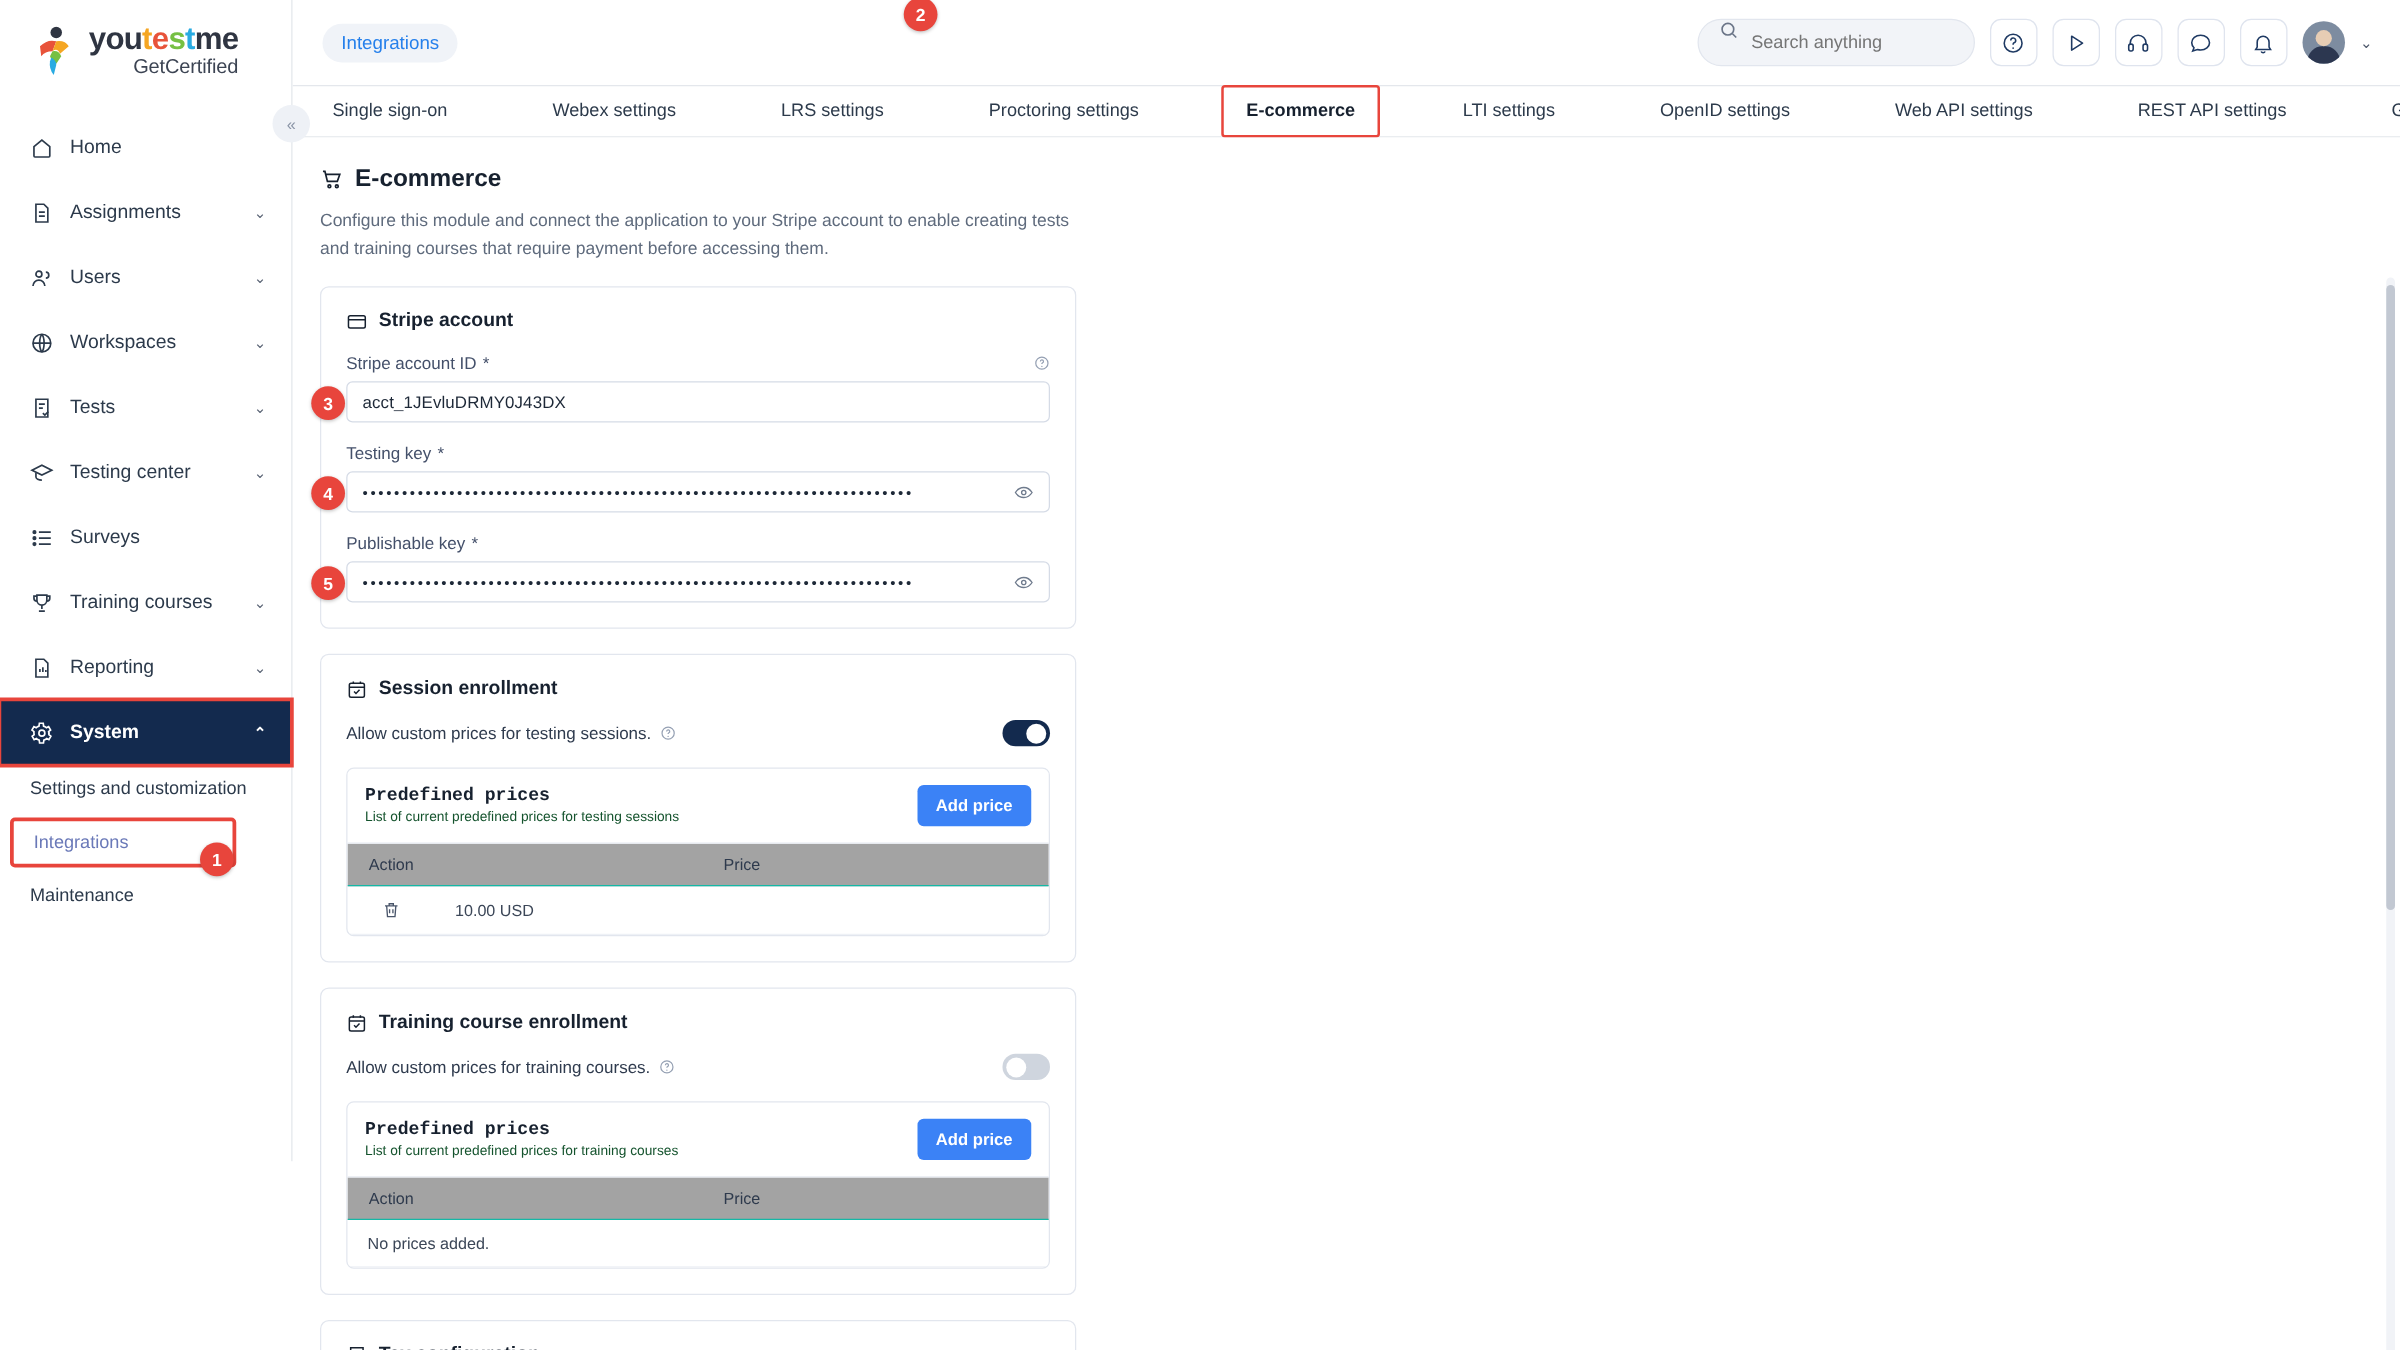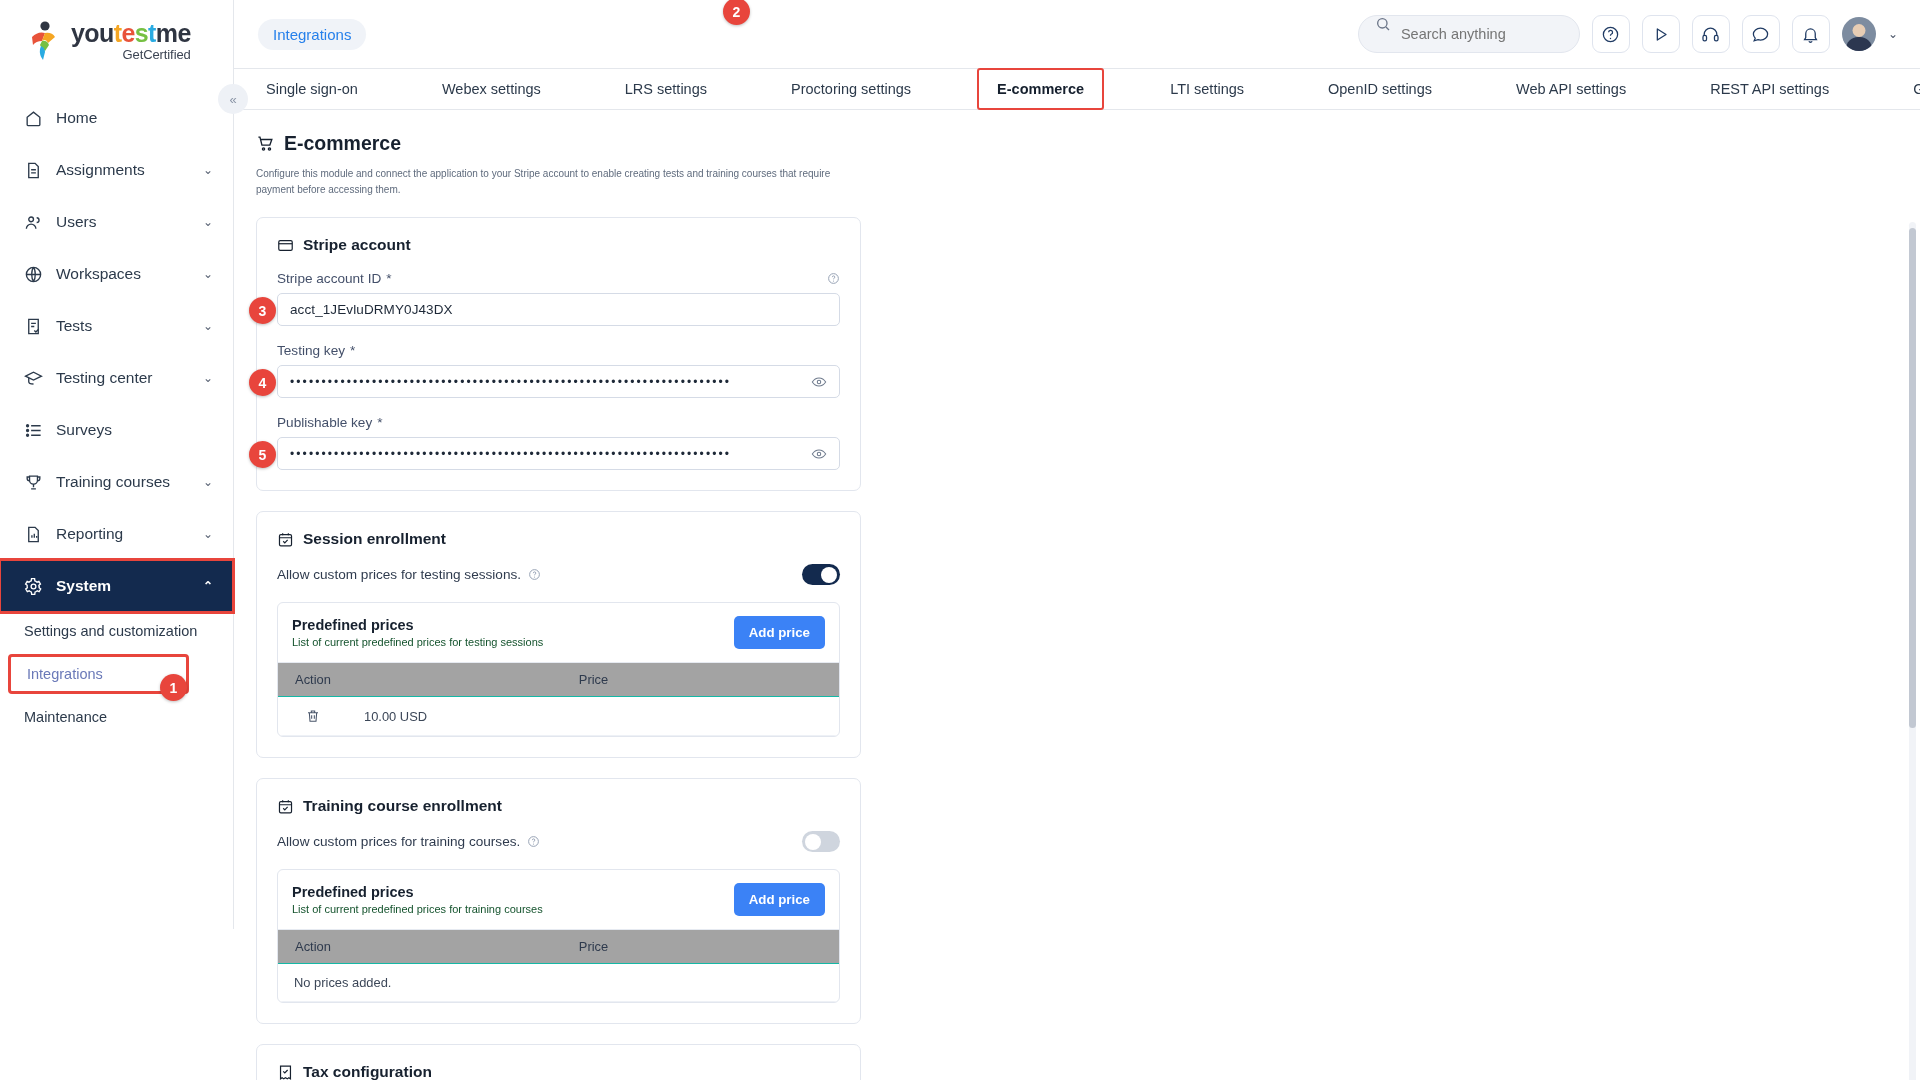--- a/index.html
+++ b/index.html
@@ -13,21 +13,21 @@
 
   
   #sidebar {
     width: 234px; height: 929px; background: #ffffff;
     border-right: 1px solid #e4e7ec; flex: 0 0 234px;
     position: relative; z-index: 5;
   }
   .logo-wrap { height: 82px; display: flex; align-items: center; padding-left: 28px; }
   .logo-mark { width: 36px; height: 40px; position: relative; margin-right: 7px; }
   .logo-text { font-size: 25px; font-weight: 700; letter-spacing: -0.6px; line-height: 1; }
-  .logo-sub { font-size: 13px; color: #3c4453; text-align: right; margin-top: 1px; letter-spacing: -0.1px;}
+  .logo-sub { font-size: 16px; color: #3c4453; text-align: right; margin-top: 1px; letter-spacing: -0.1px;}
   .c-dark { color: #2f3542; } .c-org { color: #f5a623; } .c-red { color: #e8533a; }
   .c-grn { color: #76c043; } .c-blu { color: #29abe2; }
 
   .collapse-btn {
     position: absolute; right: -15px; top: 84px;
     width: 30px; height: 30px; border-radius: 50%;
     background: #eef1f6; color: #8a94a6; border: none;
     display: flex; align-items: center; justify-content: center;
     font-size: 13px; cursor: pointer;
   }
@@ -103,21 +103,21 @@
     color: #2c3a4b; cursor: pointer; white-space: nowrap;
   }
   .tab.selected {
     font-weight: 700; color: #16202e; border: 2px solid #e8453c;
     border-radius: 3px; margin: -1px 0;
   }
 
   
   #content { flex: 1; overflow: hidden; position: relative; background: #fff; padding: 22px 0 0 22px; }
   .page-title { display: flex; align-items: center; gap: 9px; font-size: 19.5px; font-weight: 700; color: #17212f; }
-  .page-desc { font-size: 10px; color: #5f6b7d; line-height: 1.55; margin-top: 11px; max-width: 600px; }
+  .page-desc { font-size: 14px; color: #5f6b7d; line-height: 1.55; margin-top: 11px; max-width: 600px; }
 
   .card {
     width: 605px; border: 1px solid #e2e6ee; border-radius: 7px;
     background: #fff; padding: 18px 20px 20px 20px; margin-top: 20px; position: relative;
   }
   .card-title { display: flex; align-items: center; gap: 9px; font-size: 15.5px; font-weight: 700; color: #17212f; }
   .field-label { font-size: 13.6px; color: #44506a; margin-top: 17px; display: flex; align-items: center; }
   .req { color: #44506a; margin-left: 5px; }
   .help-q { margin-left: auto; color: #95a0b3; }
   .field {
@@ -138,21 +138,21 @@
     margin-left: auto; width: 38px; height: 21px; border-radius: 11px; position: relative; cursor: pointer;
   }
   .toggle.on { background: #132a4e; }
   .toggle.off { background: #cfd5de; }
   .toggle .knob { position: absolute; top: 2.5px; width: 16px; height: 16px; border-radius: 50%; background: #fff; }
   .toggle.on .knob { right: 3px; }
   .toggle.off .knob { left: 3px; }
 
   .inner-box { border: 1px solid #e2e6ee; border-radius: 6px; margin-top: 17px; overflow: hidden; }
   .inner-head { display: flex; align-items: center; padding: 13px 14px; }
-  .inner-head h4 { font-size: 14.5px; font-weight: 700; color: #17212f; }
+  .inner-head h4 { font-size: 14.5px; font-weight: 700; color: #17212f; font-family: Liberation Mono, monospace; }
   .inner-head p { font-size: 11px; color: #14532d; margin-top: 3px; }
   .add-btn {
     margin-left: auto; background: #3b82f6; color: #fff; border: none; border-radius: 5px;
     padding: 9px 15px; font-size: 13.3px; font-weight: 700; cursor: pointer; font-family: inherit;
   }
   table { width: 100%; border-collapse: collapse; }
   th {
     background: #a3a3a3; font-size: 12.9px; color: #2e3a4d; font-weight: 400;
     padding: 9px 0; border-top: 1px solid #e6eaf1; border-bottom: 1px solid #14b8a6;
   }

